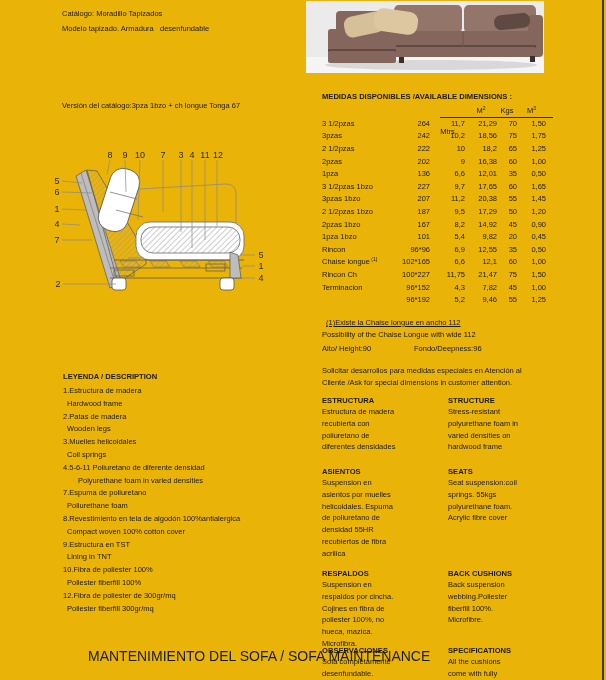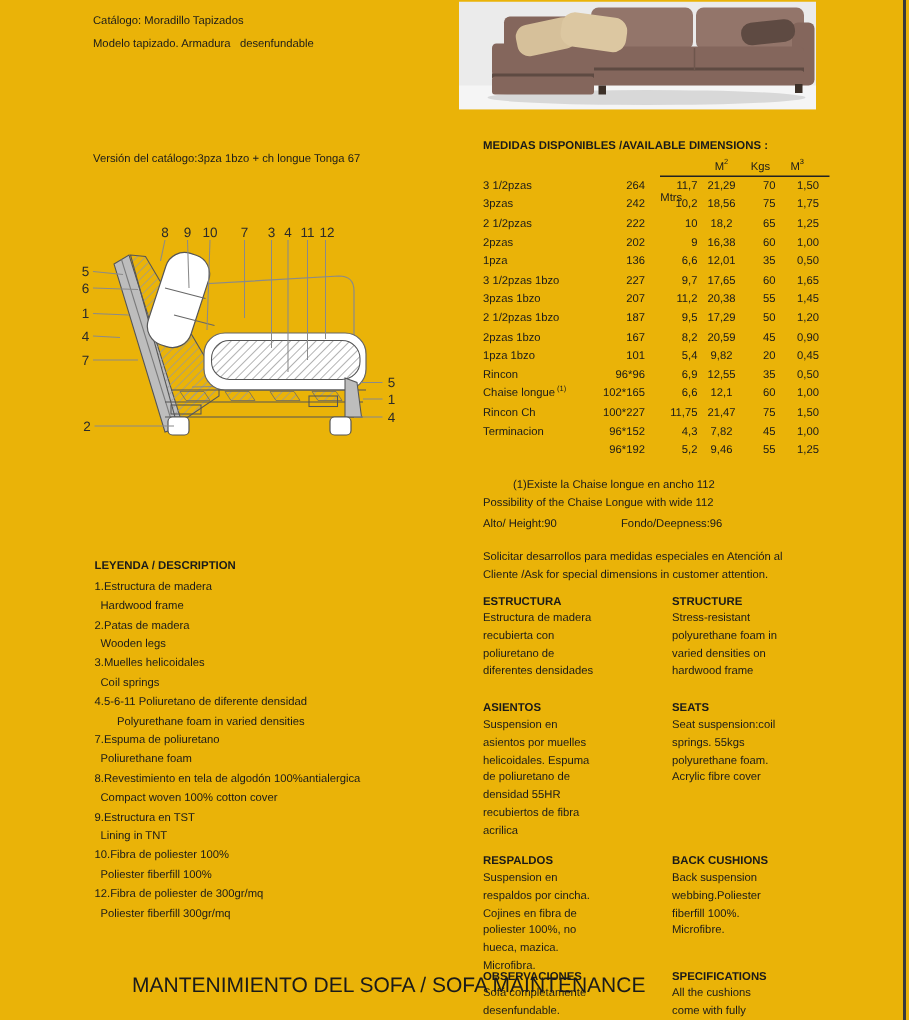--- a/index.html
+++ b/index.html
@@ -21,31 +21,31 @@
 
   
   .tbl-title{position:absolute;left:322px;top:92px;font-weight:bold;font-size:7.6px;}
   .tbl{position:absolute;left:322px;top:104px;width:240px;}
   .trow{display:flex;height:12.6px;align-items:center;}
   .thead-row{display:flex;height:13px;align-items:center;}
   .tcell{flex:none;}
   .c-name{width:80px;text-align:left;}
   .c-size{width:28px;text-align:right;}
   .c-mtrs{width:35px;text-align:right;}
-  .c-m2{width:32px;text-align:center;}
+  .c-m2{width:32px;text-align:right;}
   .c-kgs{width:20px;text-align:right;}
   .c-m3{width:29px;text-align:right;}
   .hcell{flex:none;text-align:center;font-size:7.5px;}
   .h-mtrs{width:35px;margin-left:108px;margin-top:42px;}
   .h-m2{width:32px;}
   .h-kgs{width:20px;}
   .h-m3{width:29px;}
   .hline{position:absolute;left:440px;top:117px;width:113px;height:1px;background:#222;}
 
-  .fn-es{position:absolute;left:342px;top:318px;}
+  .fn-es{position:absolute;left:326px;top:318px;text-decoration:underline;}
   .fn-en{position:absolute;left:322px;top:330px;}
   .alto{position:absolute;left:322px;top:344px;}
   .fondo{position:absolute;left:414px;top:344px;}
   .solicitar{position:absolute;left:322px;top:365px;width:250px;line-height:12px;}
 
   
   .spec-sec{position:absolute;width:270px;}
   .spec-row{display:flex;}
   .spec-col-es{width:126px;}
   .spec-col-en{width:130px;}
@@ -244,21 +244,21 @@
           <div class="tcell c-size">187</div>
           <div class="tcell c-mtrs">9,5</div>
           <div class="tcell c-m2">17,29</div>
           <div class="tcell c-kgs">50</div>
           <div class="tcell c-m3">1,20</div>
         </div>
         <div class="trow">
           <div class="tcell c-name">2pzas 1bzo</div>
           <div class="tcell c-size">167</div>
           <div class="tcell c-mtrs">8,2</div>
-          <div class="tcell c-m2">20,59</div>
+          <div class="tcell c-m2">14,92</div>
           <div class="tcell c-kgs">45</div>
           <div class="tcell c-m3">0,90</div>
         </div>
         <div class="trow">
           <div class="tcell c-name">1pza 1bzo</div>
           <div class="tcell c-size">101</div>
           <div class="tcell c-mtrs">5,4</div>
           <div class="tcell c-m2">9,82</div>
           <div class="tcell c-kgs">20</div>
           <div class="tcell c-m3">0,45</div>

